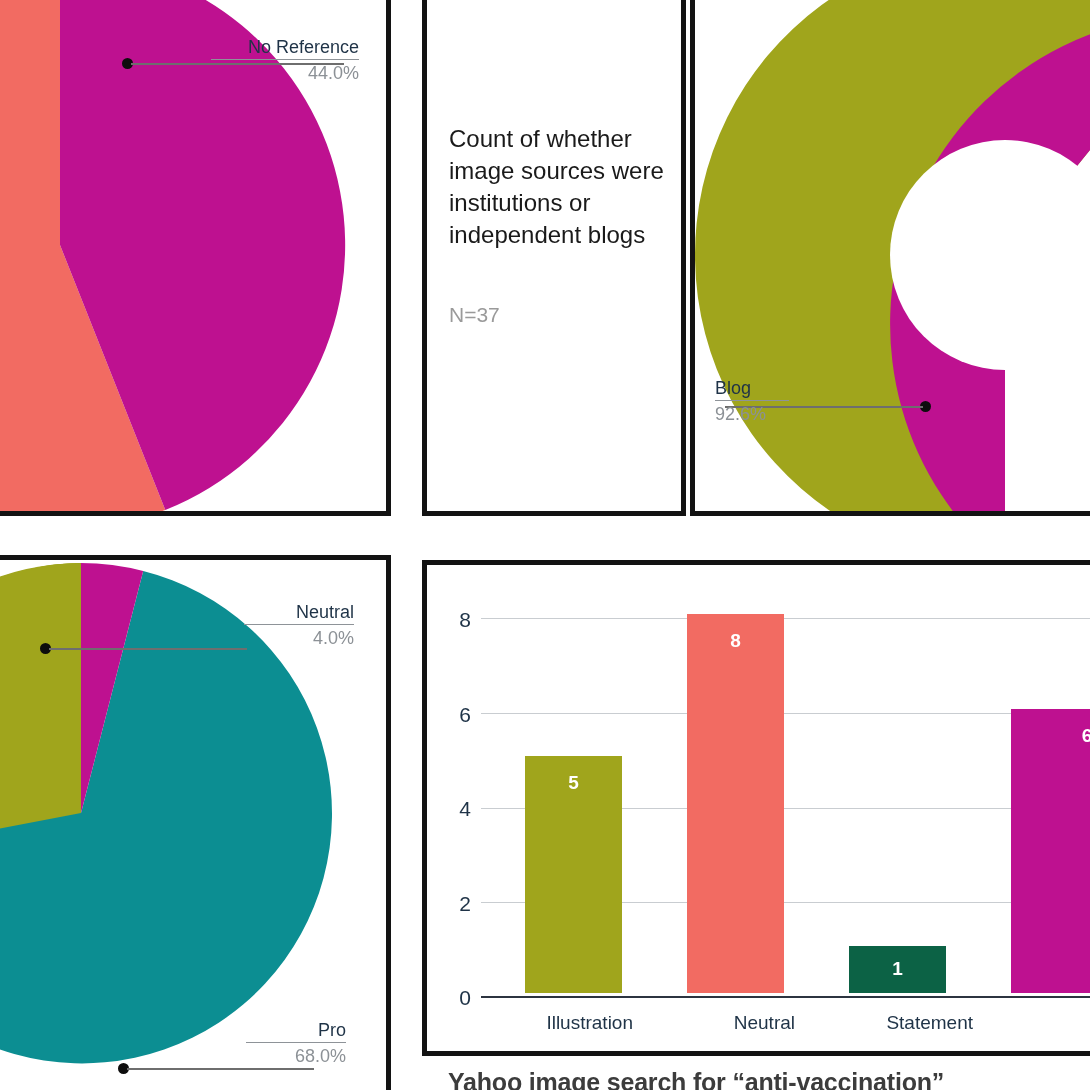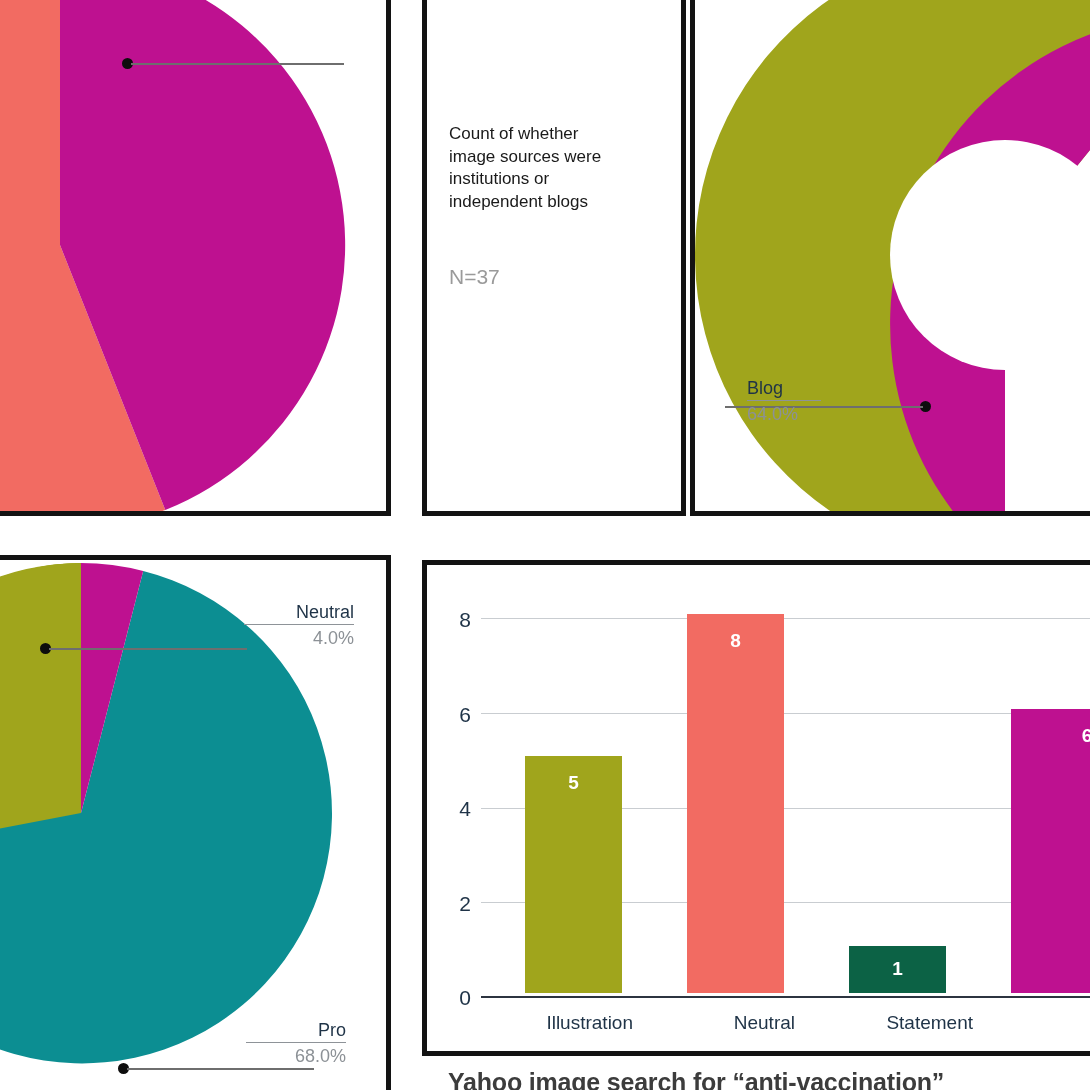--- a/index.html
+++ b/index.html
@@ -84,21 +84,21 @@
   .title-main {
     font-size: 25px;
     font-weight: bold;
     color: #3c3c3c;
     line-height: 1.28;
     letter-spacing: -0.2px;
     margin: 0 0 26px 0;
     white-space: pre-line;
   }
   .title-sub {
-    font-size: 17px;
+    font-size: 24px;
     font-weight: normal;
     color: #1a1a1a;
     line-height: 1.33;
     margin: 0 0 52px 0;
     white-space: pre-line;
   }
   .title-n {
     font-size: 21px;
     color: #9a9a9a;
     margin: 0;
@@ -125,21 +125,20 @@
     width: 100%;
   }
   .callout .cl-pct {
     display: block;
     font-size: 18px;
     color: #8c9196;
     padding-top: 4px;
   }
   .callout.left-anchor {
     text-align: left;
-    margin-left: 32px;
   }
 
   .leader {
     position: absolute;
     height: 2px;
     background: #6e6e6e;
   }
   .leader-dot {
     position: absolute;
     width: 11px;
@@ -218,20 +217,25 @@
 
         <path d="M 115 300 L 115 15 A 285 285 0 0 1 220.3 564.9 Z" fill="#BE1190"></path>
       </svg>
 
       
       <div class="leader-dot" style="left:177px; top:113px;"></div>
       <div class="leader" style="left:186px; top:118px; width:213px;"></div>
     </div>
   </div>
 
+  <div class="callout" style="left:211px; top:38px; width:148px;">
+    <span class="cl-name">No Reference</span>
+    <span class="cl-rule"></span>
+    <span class="cl-pct">44.0%</span>
+  </div>
 
   <div class="panel panel-center">
     <div class="panel-inner">
       <div class="center-content">
         <p class="title-sub">Count of whether
 image sources were
 institutions or
 independent blogs</p>
         <p class="title-n">N=37</p>
       </div>
@@ -252,21 +256,21 @@
       </svg>
 
       <div class="leader-dot" style="left:225px; top:456px;"></div>
       <div class="leader" style="left:30px; top:461px; width:198px;"></div>
     </div>
   </div>
 
   <div class="callout left-anchor" style="left:715px; top:379px; width:74px;">
     <span class="cl-name">Blog</span>
     <span class="cl-rule"></span>
-    <span class="cl-pct">64.0%</span>
+    <span class="cl-pct">92.6%</span>
   </div>
 
   <div class="panel panel-bottomleft">
     <div class="panel-inner">
       <svg width="441" height="590" viewBox="0 0 441 590">
 
         <path d="M 136 253 L 198.2 11.0 A 250 250 0 1 1 90.8 7.7 Z" fill="#0C8E92"></path>
 
         <path d="M 136 253 L 90.8 7.7 A 250 250 0 0 1 136 3 Z" fill="#A0A51C"></path>
 

